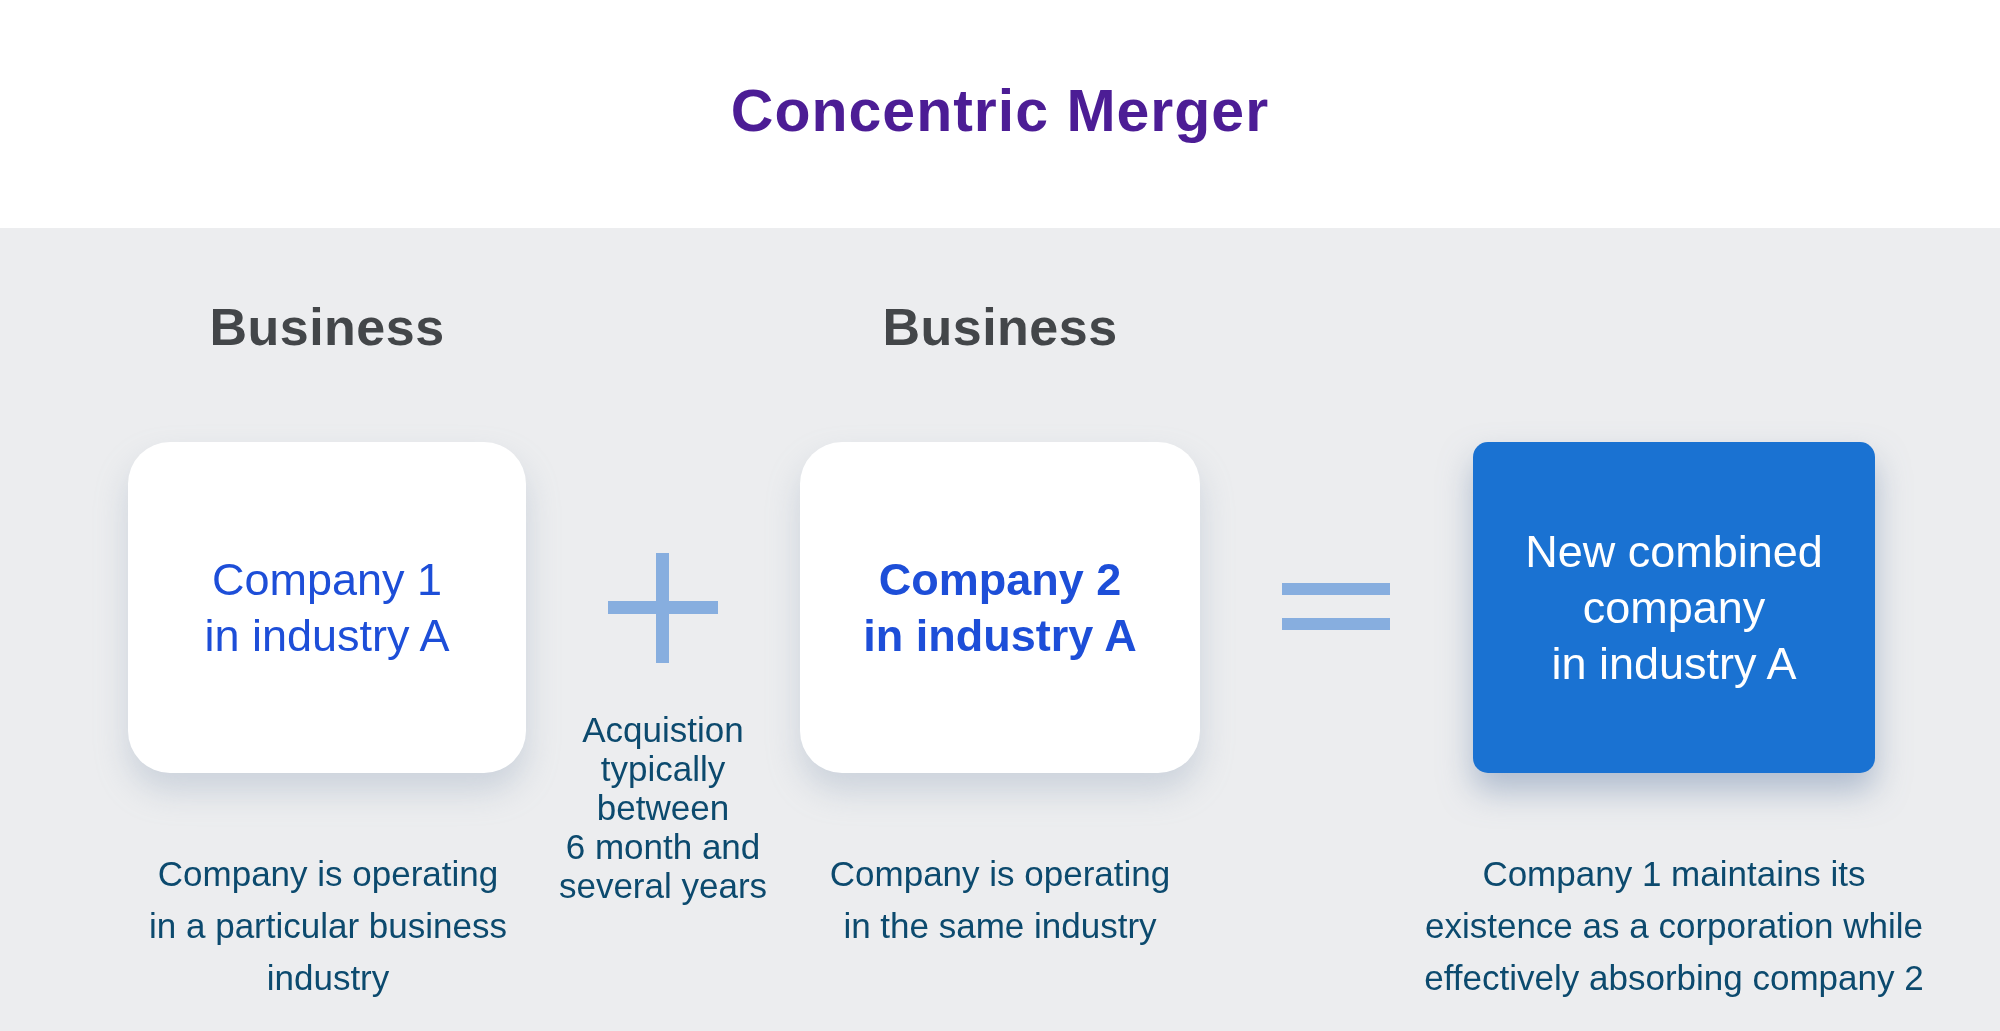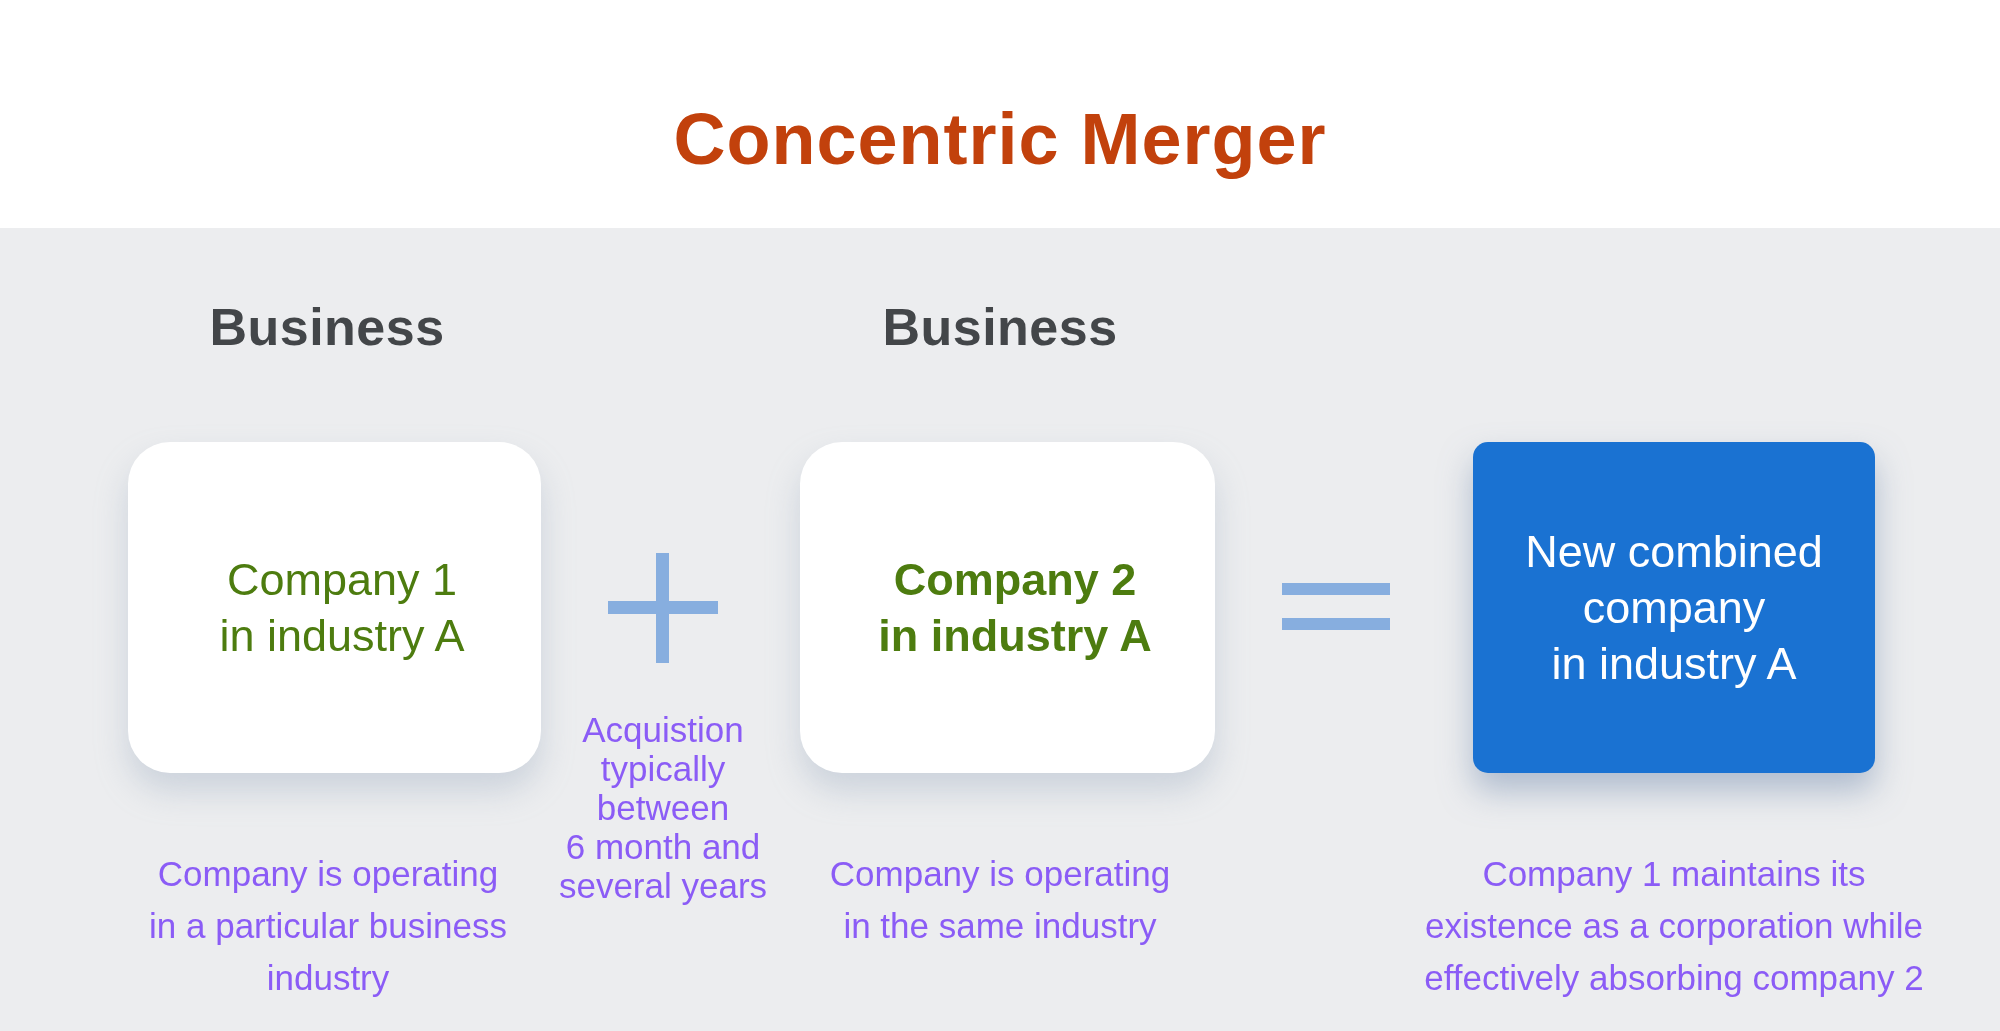--- a/index.html
+++ b/index.html
@@ -10,29 +10,29 @@
   .canvas {
     position: relative;
     width: 2000px;
     height: 1031px;
     background: #ffffff;
     font-family: "Liberation Sans", sans-serif;
     overflow: hidden;
   }
   .page-title {
     position: absolute;
-    top: 52px;
+    top: 39px;
     left: 0;
     width: 100%;
     text-align: center;
-    font-size: 72px;
+    font-size: 59px;
     line-height: 1.1;
     font-weight: 700;
     letter-spacing: 1px;
-    color: #c2410c;
+    color: #4c1d95;
   }
   .content-panel {
     position: absolute;
     left: 0;
     top: 228px;
     width: 2000px;
     height: 803px;
     background: #ECEDEF;
   }
   .col-heading {
@@ -57,23 +57,22 @@
     align-items: center;
     justify-content: center;
     text-align: center;
     white-space: pre-line;
     font-size: 45px;
     line-height: 56px;
     font-weight: 500;
   }
   .card-white {
     background: #FFFFFF;
-    color: #4d7c0f;
+    color: #1d4ed8;
     box-shadow: 0 18px 32px rgba(152, 168, 190, 0.38);
-    padding-left: 15px;
   }
   .card-1 { left: 128px; width: 398px; }
   .card-2 { left: 800px; width: 400px; font-weight: bold; }
   .card-blue {
     left: 1473px;
     width: 402px;
     background: #1A72D2;
     color: #FFFFFF;
     box-shadow: 0 18px 32px rgba(118, 142, 176, 0.5);
     border-radius: 15px;
@@ -112,21 +111,21 @@
     position: absolute;
     left: 0;
     width: 108px;
     height: 12px;
     background: #87AEDF;
   }
   .equals-icon .bar-top { top: 0; }
   .equals-icon .bar-bottom { top: 35px; }
   .note, .caption {
     position: absolute;
-    color: #8b5cf6;
+    color: #0c4a6e;
     font-size: 35px;
     text-align: center;
     white-space: pre-line;
   }
   .note {
     left: 533px;
     top: 710px;
     width: 260px;
     line-height: 39px;
   }

